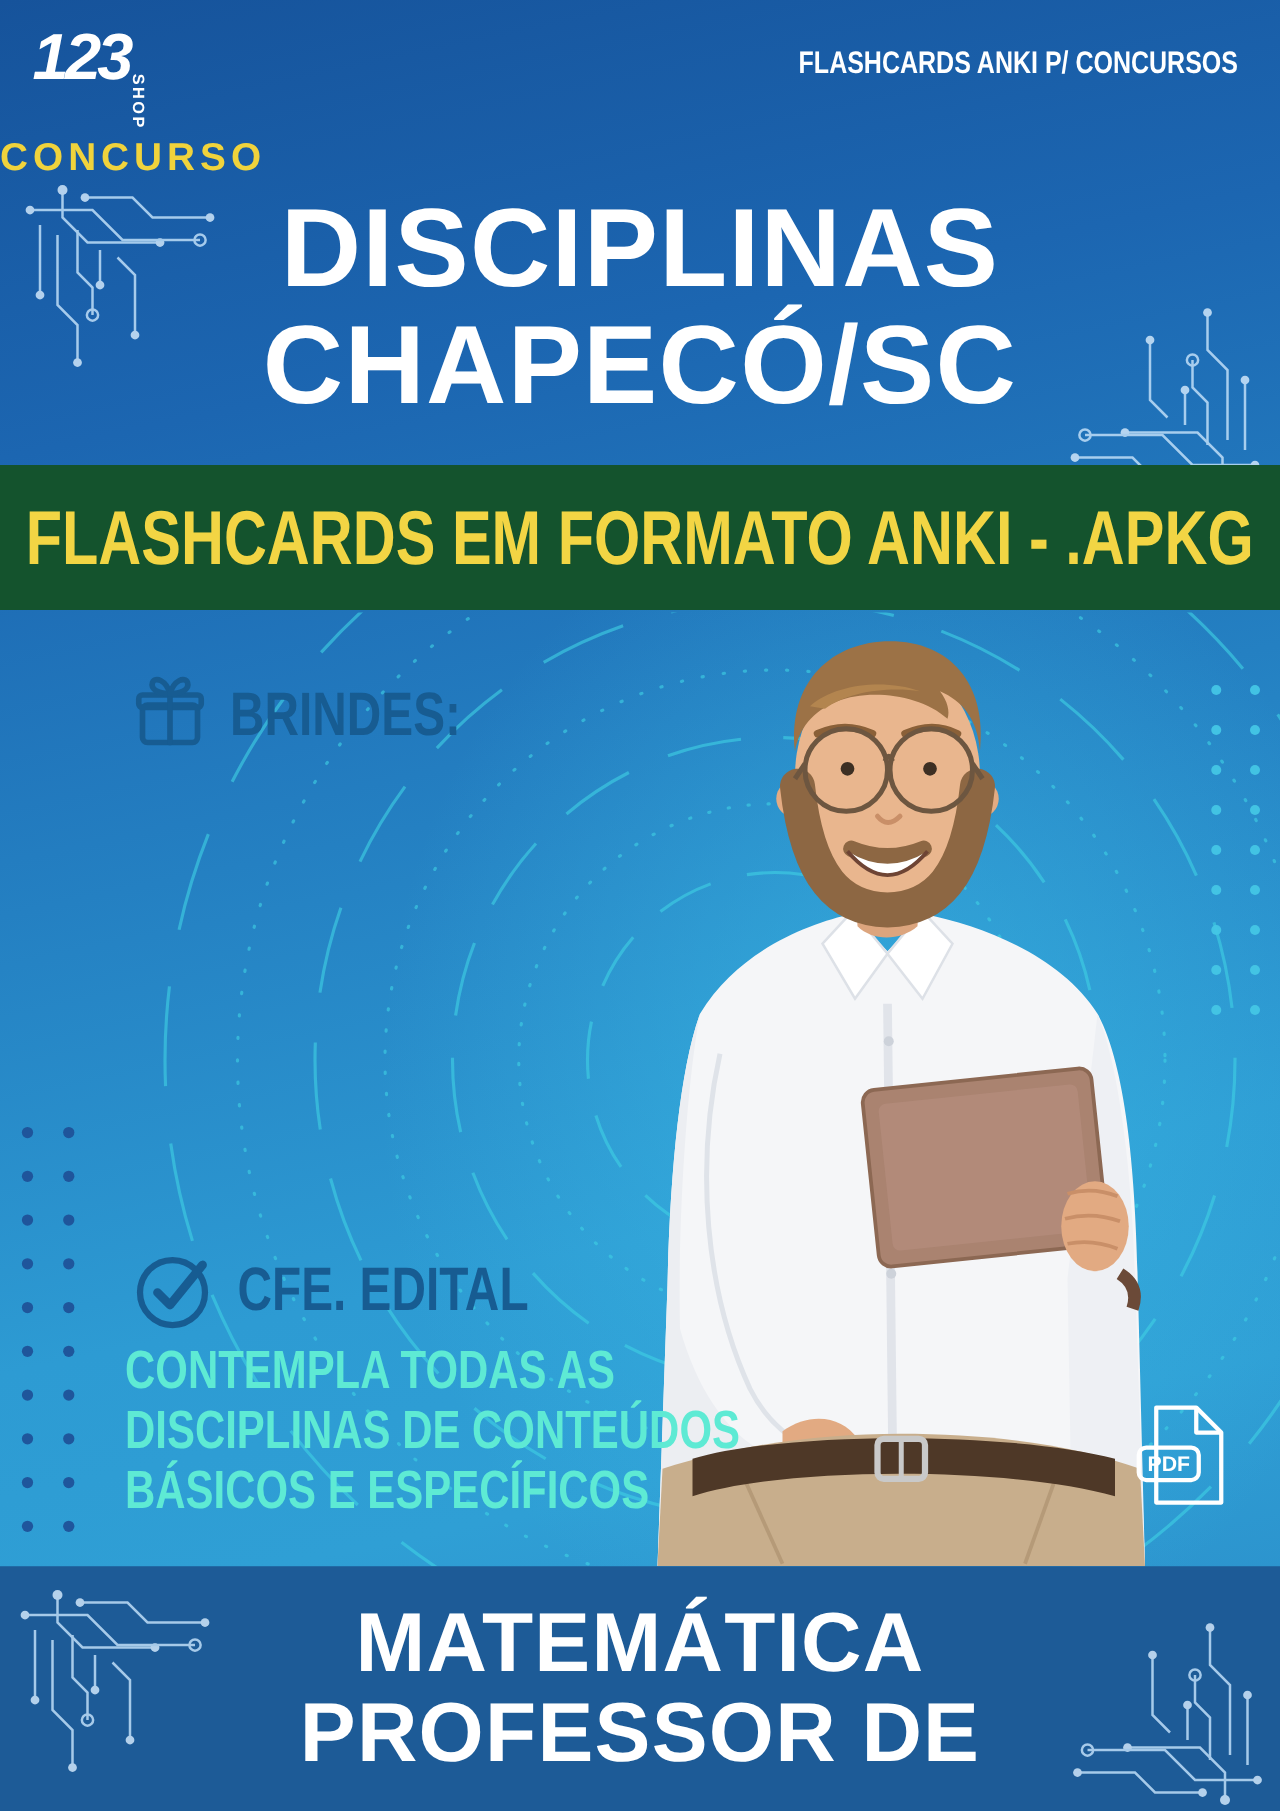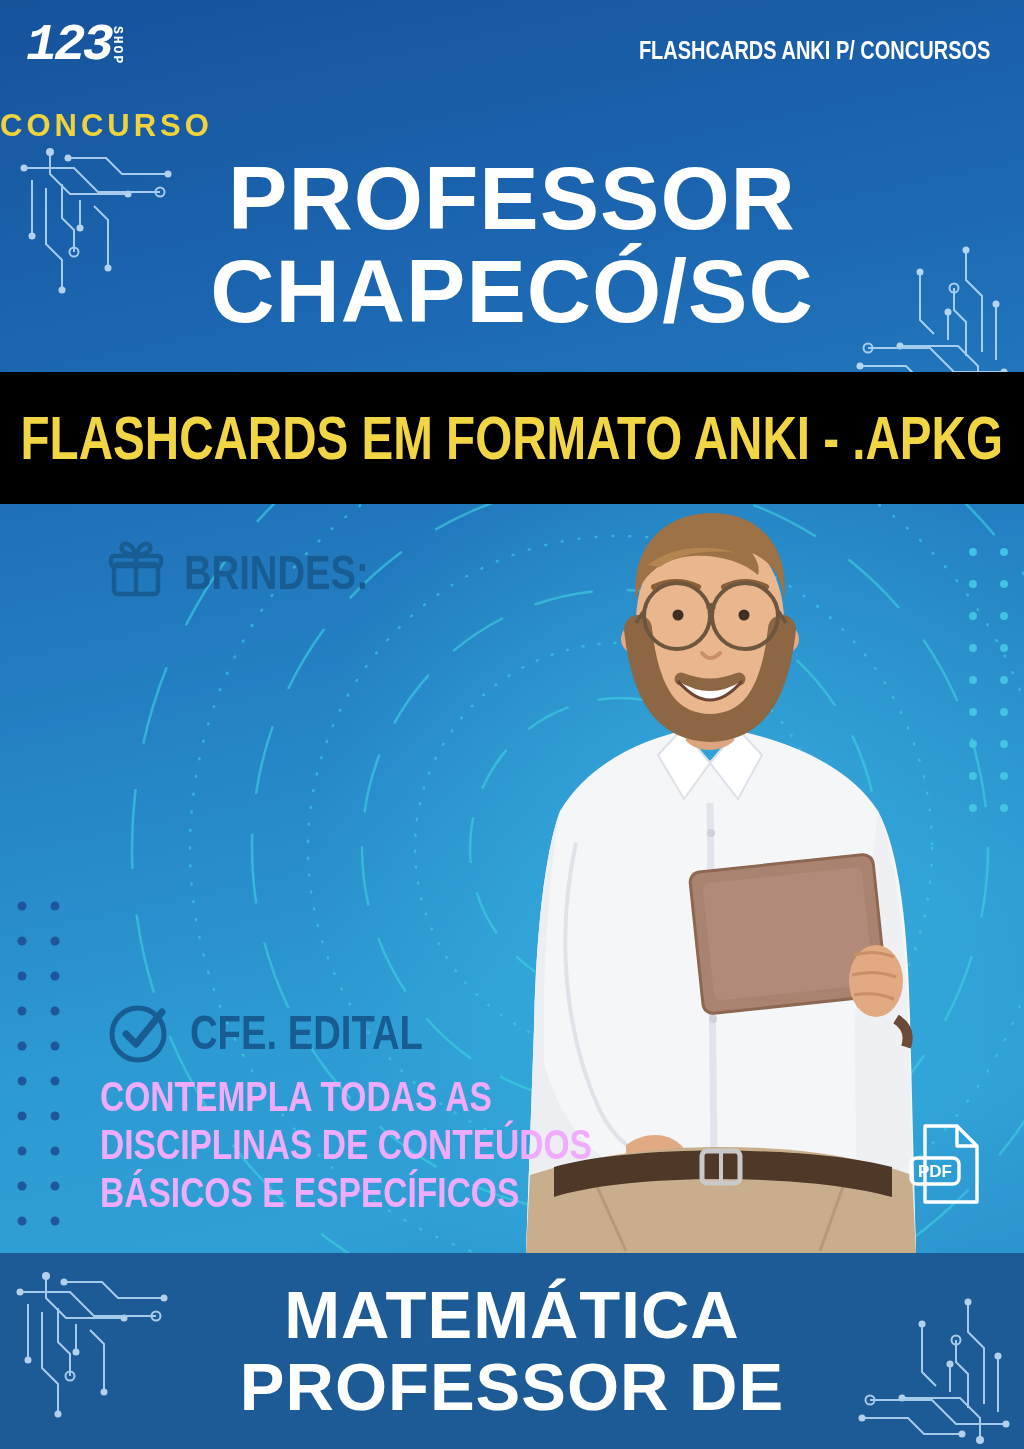--- a/index.html
+++ b/index.html
@@ -13,41 +13,41 @@
     background:
       radial-gradient(560px 680px at 69% 60%, rgba(62,192,232,.55), rgba(62,192,232,0) 72%),
       linear-gradient(168deg,#16539b 0%,#1c66b1 22%,#2480c2 44%,#2d9bd3 66%,#2f9fd5 78%,#2988c6 100%);
   }
   .abs{position:absolute;}
   .cond{transform:scaleX(.78);transform-origin:left center;white-space:nowrap;}
   .cond-c{transform:scaleX(.78);transform-origin:center center;white-space:nowrap;}
   .cond-r{transform:scaleX(.80);transform-origin:right center;white-space:nowrap;}
 
   
-  .logo{left:26px;top:18px;z-index:6;display:flex;align-items:flex-start;font-family:Liberation Mono, monospace;}
+  .logo{left:26px;top:18px;z-index:6;display:flex;align-items:flex-end;}
   .logo-num{color:#fff;font-size:52px;font-weight:bold;letter-spacing:-3px;line-height:56px;font-style:italic;}
   .logo-sub{color:#fff;font-size:13px;font-weight:bold;letter-spacing:2px;transform:rotate(90deg);transform-origin:left top;margin-left:14px;margin-top:8px;}
   .tagline{right:34px;top:36px;z-index:6;color:#fff;font-size:25px;font-weight:bold;}
 
   
   .kicker{left:0;right:0;top:108px;z-index:6;text-align:left;color:#f0d33c;font-size:31px;font-weight:bold;letter-spacing:4px;}
   .title{left:0;right:0;top:152px;z-index:6;text-align:center;color:#ffffff;font-size:89px;font-weight:bold;line-height:93px;letter-spacing:1px;}
 
   
-  .format-band{left:0;top:372px;width:1024px;height:132px;background:#000000;z-index:2;display:flex;align-items:center;justify-content:center;}
+  .format-band{left:0;top:372px;width:1024px;height:116px;background:#14532d;z-index:2;display:flex;align-items:center;justify-content:center;}
   .format-band .txt{color:#f2d544;font-size:61px;font-weight:bold;}
 
   
   .brindes-head,.edital-head{color:#175c92;font-size:49px;font-weight:bold;z-index:6;}
   .brindes-head{left:184px;top:544px;}
   .edital-head{left:190px;top:1004px;text-decoration:underline;}
   .bullets{left:100px;top:608px;z-index:6;width:560px;}
   .bullet-item{position:relative;padding-left:48px;margin-bottom:21px;color:#fff;font-weight:bold;font-size:45px;line-height:47px;}
   .bullet-item .dot{position:absolute;left:10px;top:16px;width:15px;height:15px;border-radius:50%;background:#fff;}
-  .edital-desc{left:100px;top:1072px;z-index:6;color:#f0abfc;font-weight:bold;font-size:43px;line-height:48px;}
+  .edital-desc{left:100px;top:1072px;z-index:6;color:#5eead4;font-weight:bold;font-size:43px;line-height:48px;}
 
   
   .footer-band{left:0;top:1253px;width:1024px;height:196px;background:#1d5b97;z-index:4;display:flex;flex-direction:column;align-items:center;justify-content:center;}
   .footer-band .role{color:#fff;font-size:67px;font-weight:bold;line-height:72px;text-align:center;letter-spacing:1px;}
 
   svg{display:block;}
   .deco{z-index:1;pointer-events:none;}
   .icon-navy{z-index:6;}
   .person{left:498px;top:503px;z-index:3;}
   .pdf-icon{left:903px;top:1120px;z-index:5;}
@@ -160,21 +160,21 @@
   </svg>
 
 <div class="abs logo">
   <span class="logo-num">123</span>
   <span class="logo-sub">SHOP</span>
 </div>
 <div class="abs tagline"><span class="cond-r" style="display:inline-block;">FLASHCARDS ANKI P/ CONCURSOS</span></div>
 
 <div class="abs kicker">CONCURSO</div>
 <div class="abs title">
-  <div>PROFESSOR</div>
+  <div>DISCIPLINAS</div>
   <div>CHAPECÓ/SC</div>
 </div>
 
 <div class="abs format-band">
   <span class="txt cond-c">FLASHCARDS EM FORMATO ANKI - .APKG</span>
 </div>
 
 <svg class="abs icon-navy" style="left:106px;top:540px;" width="60" height="60" viewBox="0 0 60 60">
   <g fill="none" stroke="#175c92" stroke-width="4.5" stroke-linecap="round" stroke-linejoin="round">
     <rect x="8" y="24" width="44" height="30" rx="4"></rect>

